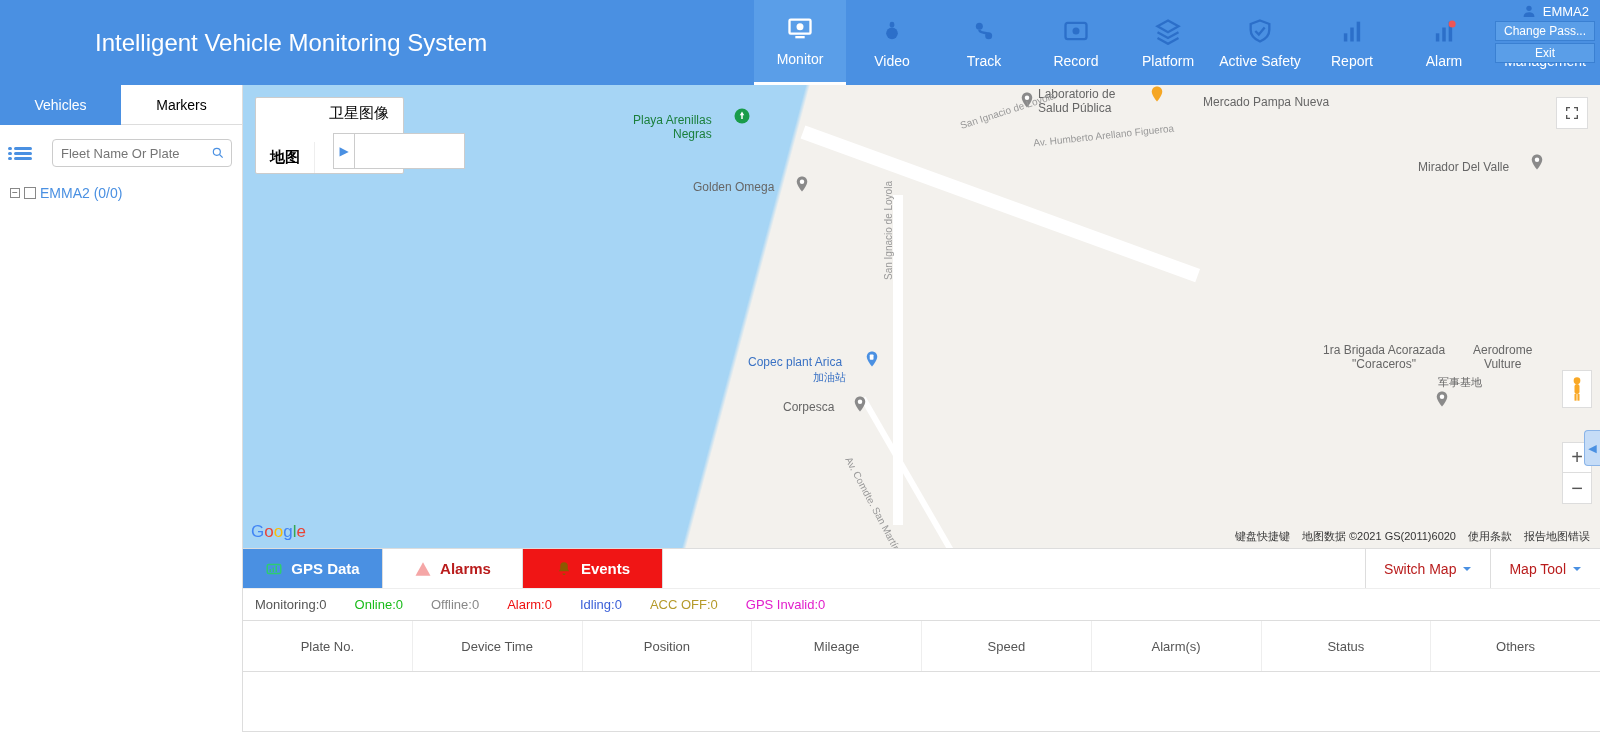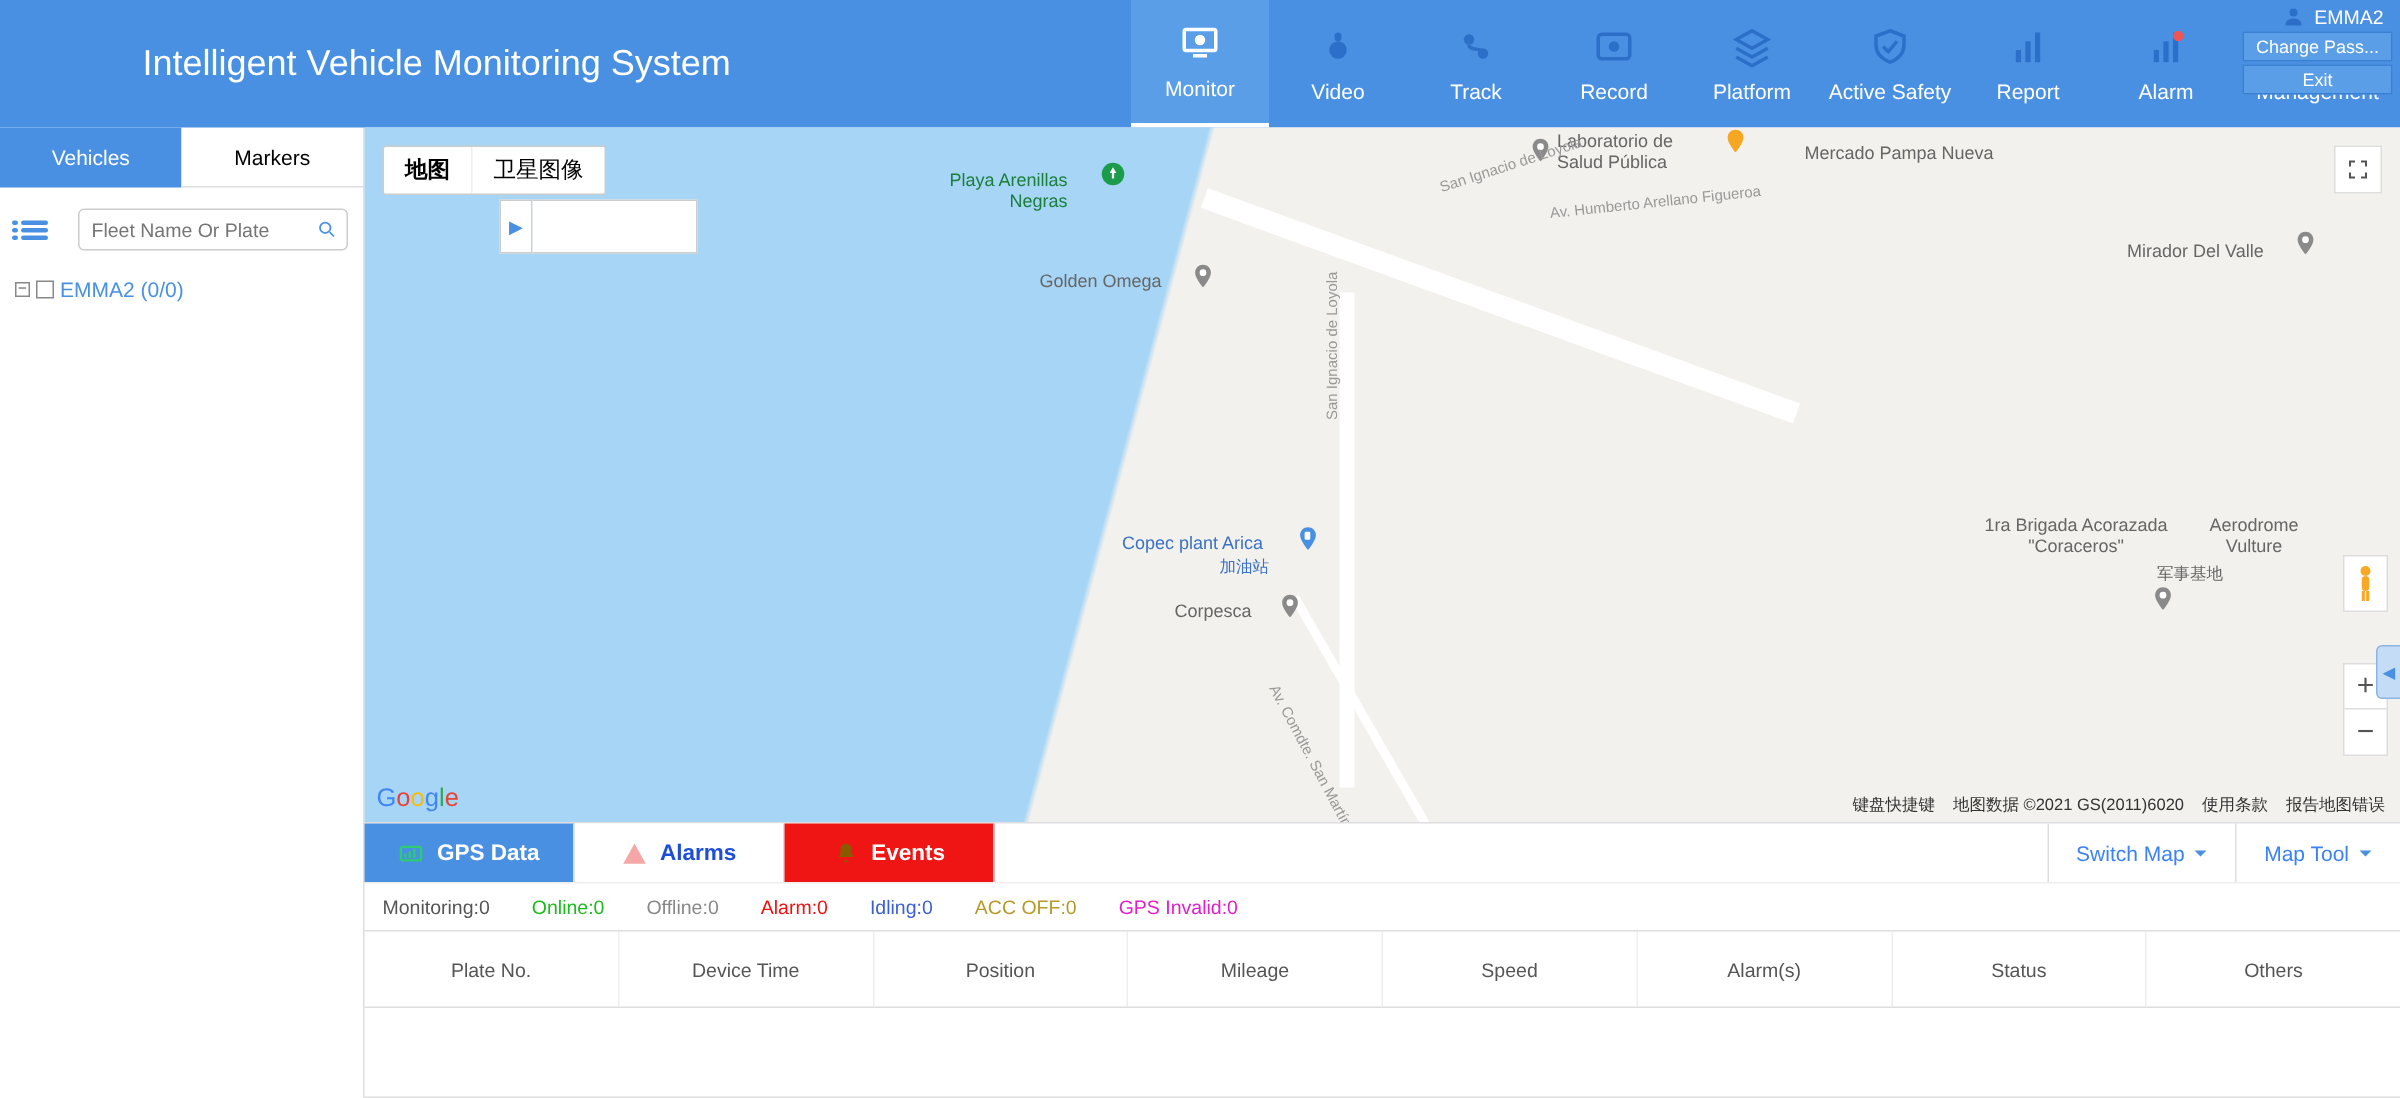--- a/index.html
+++ b/index.html
@@ -145,21 +145,21 @@
     background: #fff;
     border: 1px solid #ccc;
     border-radius: 2px;
     overflow: hidden;
   }
   .map-type div {
     padding: 6px 14px;
     font-size: 15px;
     cursor: pointer;
   }
-  .map-type div:first-child { font-weight: bold; border-right: 1px solid #eee; }
+  .map-type div:first-child { font-weight: bold; border-right: 1px solid #eee; margin-top: 44px; }
   .sv-row{position:absolute;top:48px;left:90px;display:flex;}
   .sv-btn{width:22px;height:36px;background:#fff;border:1px solid #ccc;display:flex;align-items:center;justify-content:center;color:#4a90e2;font-size:12px;}
   .sv-box{width:110px;height:36px;background:#fff;border:1px solid #ccc;border-left:none;}
   .fullscreen {
     position: absolute;
     top: 12px; right: 12px;
     width: 32px; height: 32px;
     background: #fff;
     border: 1px solid #ddd;
     display:flex;align-items:center;justify-content:center;
@@ -196,28 +196,28 @@
     display: flex;
     align-items: center;
     justify-content: center;
     gap: 8px;
     font-size: 15px;
     font-weight: bold;
     cursor: pointer;
     border-right: 1px solid #ddd;
   }
   .btab.gps { background:#4a90e2; color:#fff; }
-  .btab.alarms { background:#fff; color:#1d4ed8; }
+  .btab.alarms { background:#fff; color:#b91c1c; }
   .btab.events { background:#f01515; color:#fff; }
   .btab svg{width:18px;height:18px;}
   .btab.gps svg{fill:#2ecc71;}
   .btab.alarms svg{fill:#f5a6a6;}
   .btab.events svg{fill:#8b5a00;}
   .map-tools { margin-left:auto; display:flex; }
-  .mtool{padding:0 18px;display:flex;align-items:center;gap:6px;color:#3b82f6;font-size:14px;font-weight:500;cursor:pointer;border-left:1px solid #ddd;}
+  .mtool{padding:0 18px;display:flex;align-items:center;gap:6px;color:#b91c1c;font-size:14px;font-weight:500;cursor:pointer;border-left:1px solid #ddd;}
   .mtool svg{width:10px;height:10px;fill:#4a90e2;}
 
   .status-row{height:32px;border-top:1px solid #eee;display:flex;align-items:center;padding:0 12px;gap:28px;font-size:13px;}
   .grid-head{height:52px;border-top:1px solid #ddd;border-bottom:1px solid #ddd;display:flex;}
   .grid-head div{flex:1;display:flex;align-items:center;justify-content:center;font-size:13px;color:#555;border-right:1px solid #eee;}
   .grid-head div:last-child{border-right:none;}
   .grid-body{flex:0 0 60px;border-bottom:1px solid #ddd;}
 </style>
 </head>
 <body>

